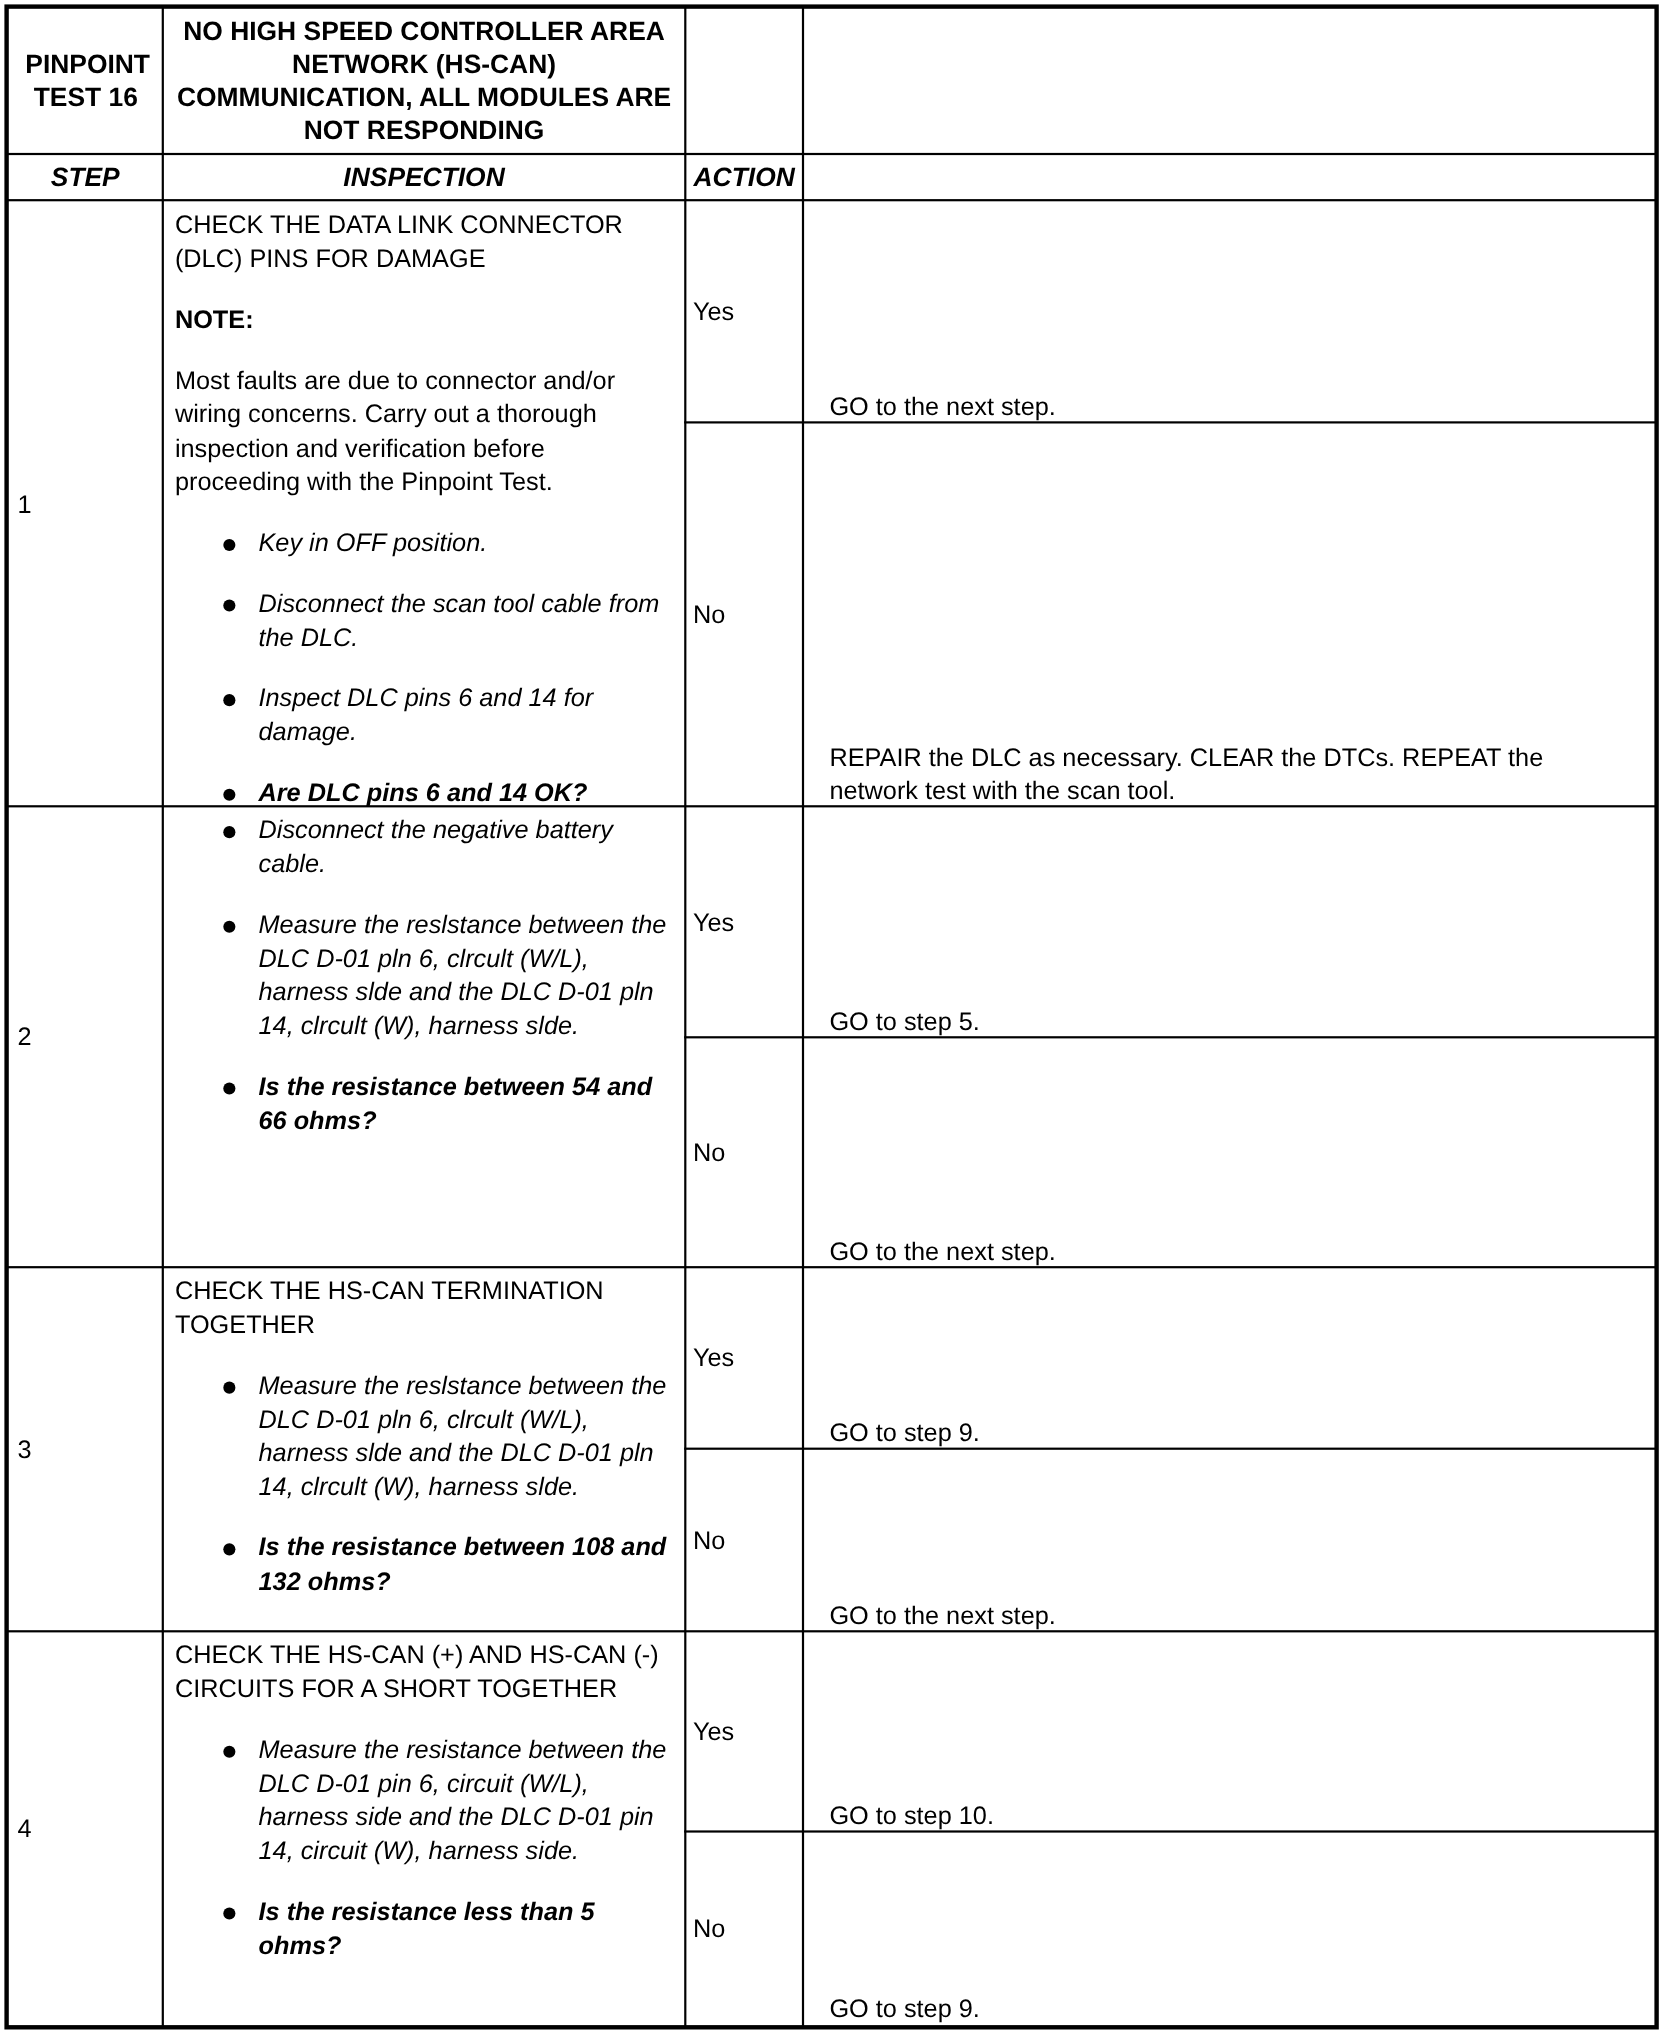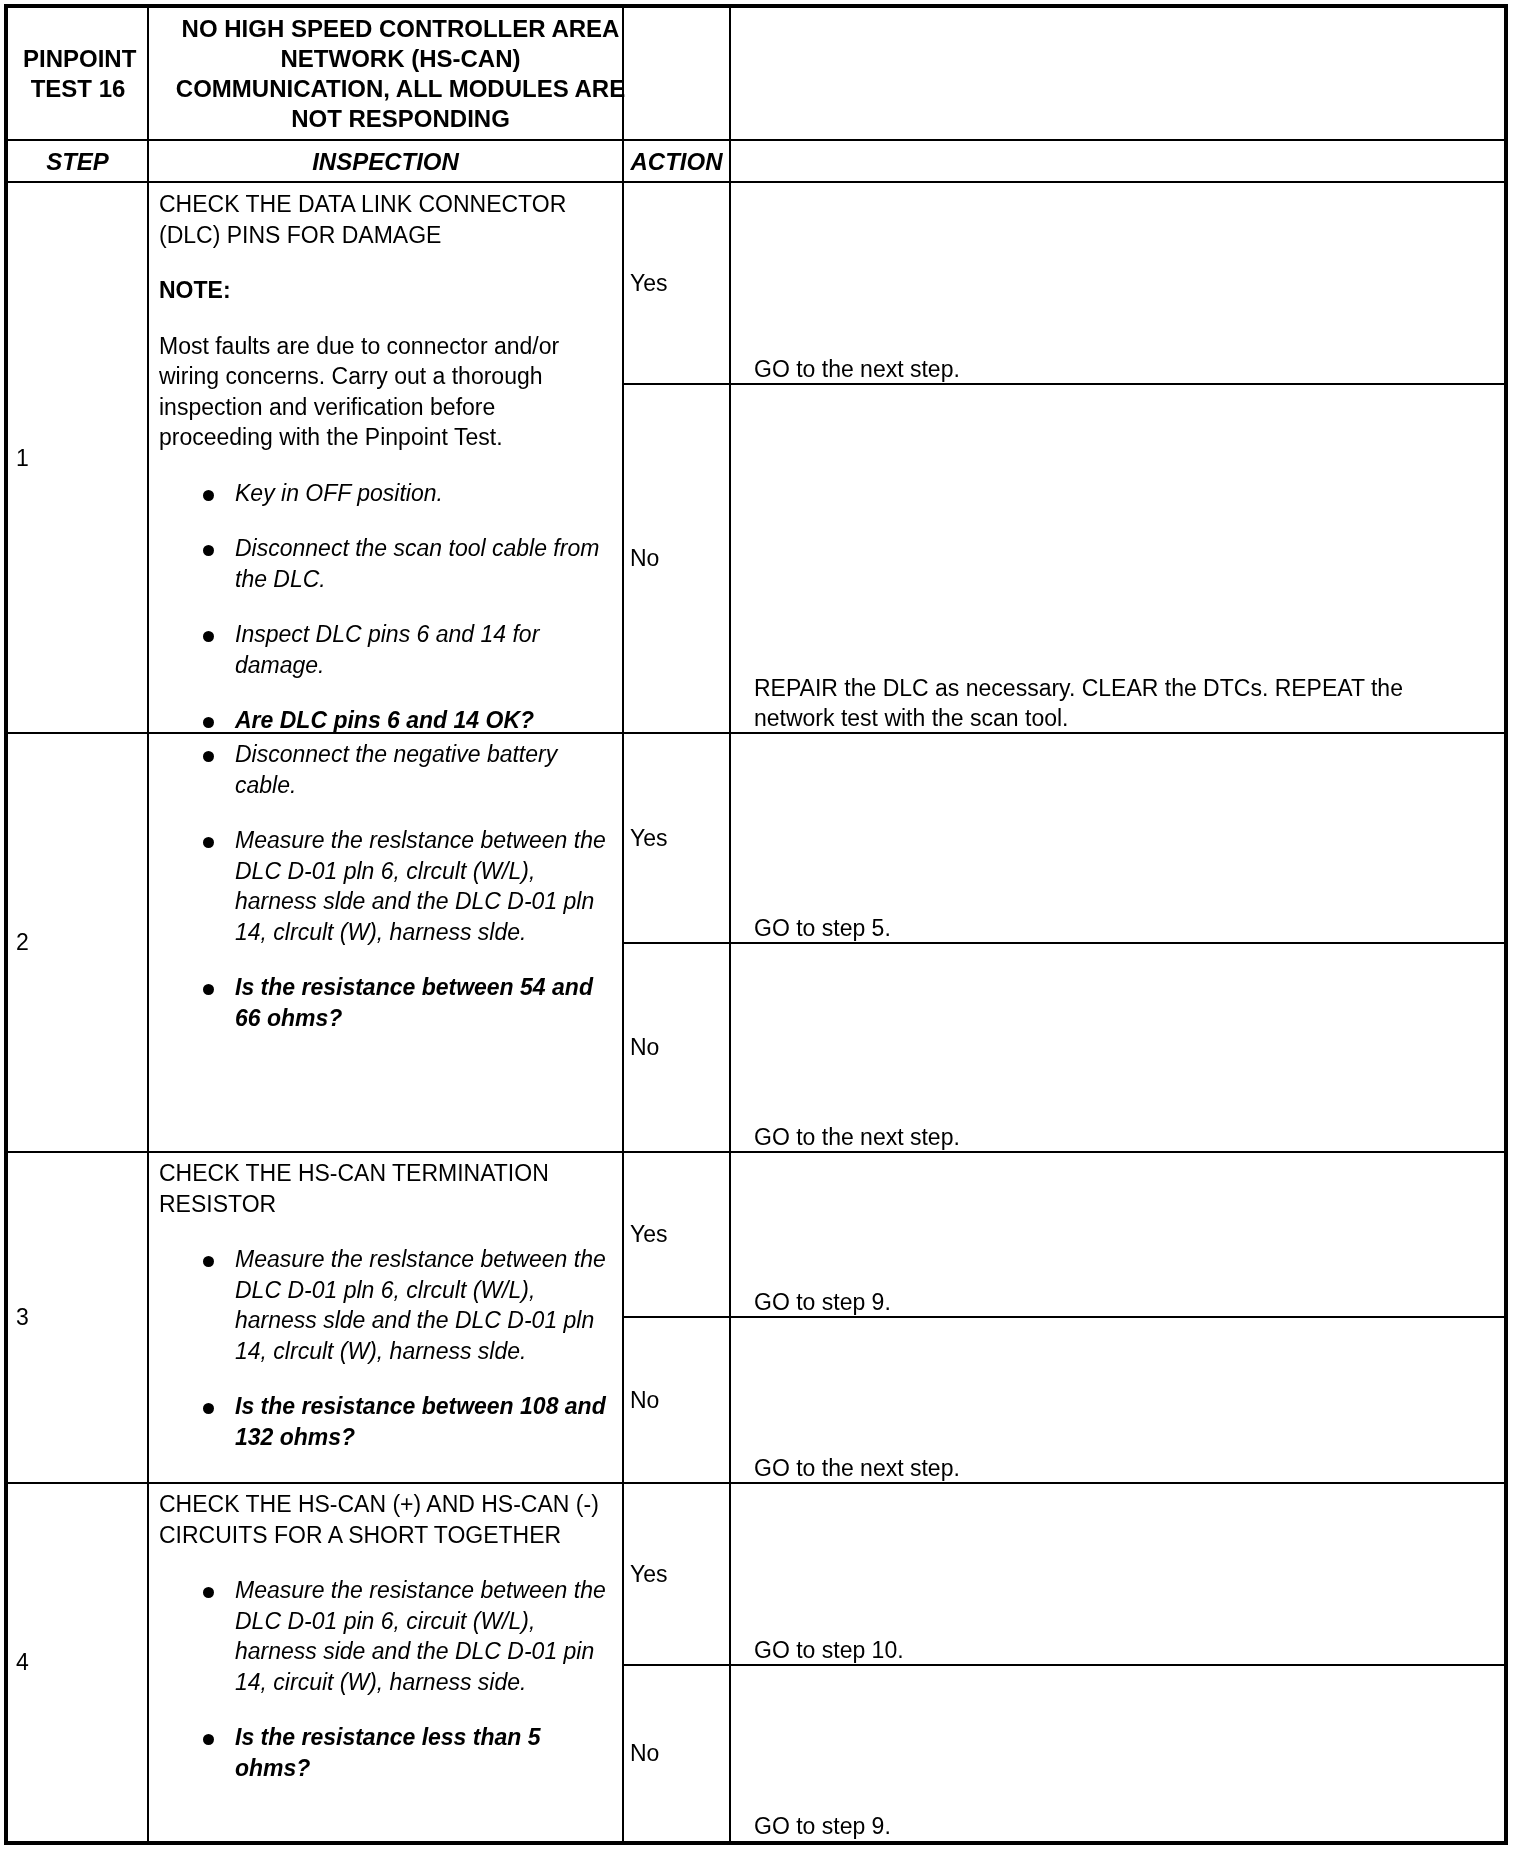--- a/index.html
+++ b/index.html
@@ -28,21 +28,21 @@
   .res { font-size: 23px; line-height: 30px; display: flex; align-items: flex-end; padding-left: 23px; padding-right: 20px; }
 </style>
 </head>
 <body>
 
 <div id="doc">
 
   <div class="cell hdr-text" style="left:8px; top:8px; width:140px; height:132px;text-align:center;">
     <span style="width:110px">PINPOINT TEST 16</span>
   </div>
-  <div class="cell hdr-text" style="left:149px; top:8px; width:473px; height:132px; padding:0 10px;margin-left:15px;">
+  <div class="cell hdr-text" style="left:149px; top:8px; width:473px; height:132px; padding:0 10px;">
     <span style="width:450px">NO HIGH SPEED CONTROLLER AREA NETWORK (HS-CAN) COMMUNICATION, ALL MODULES ARE NOT RESPONDING</span>
   </div>
   <div class="cell" style="left:624px; top:8px; width:105px; height:132px;"></div>
   <div class="cell" style="left:731px; top:8px; width:773px; height:132px;"></div>
 
   <div class="cell colhdr" style="left:8px; top:141px; width:139px; height:41px;">STEP</div>
   <div class="cell colhdr" style="left:149px; top:141px; width:473px; height:41px;border-radius:11px;">INSPECTION</div>
   <div class="cell colhdr" style="left:624px; top:141px; width:105px; height:41px;">ACTION</div>
 
   <div id="rows">
@@ -99,21 +99,21 @@
     <div class="cell res" style="left: 731px; width: 773px; top: 943px; height: 209px;">
           <span>GO to the next step.</span>
         </div>
   </div>
 
   <div class="step-row">
     <div class="cell stepnum" style="left: 8px; width: 139px; top: 1152px; height: 331px;">
           <span>3</span>
         </div>
     <div class="cell insp" style="left: 149px; width: 473px; top: 1152px; height: 331px;">
-      <p class="title">CHECK THE HS-CAN TERMINATION RESISTOR</p>
+      <p class="title">CHECK THE HS-CAN TERMINATION TOGETHER</p>
 
       <ul>
             <li><span class="bullet"></span><span>Measure the reslstance between the DLC D-01 pln 6, clrcult (W/L), harness slde and the DLC D-01 pln 14, clrcult (W), harness slde.</span></li>
             <li class="bold"><span class="bullet"></span><span>Is the resistance between 108 and 132 ohms?</span></li>
           </ul>
     </div>
     <div class="cell ans" style="left: 624px; width: 105px; top: 1152px; height: 165px;">
           <span>Yes</span>
         </div>
     <div class="cell res" style="left: 731px; width: 773px; top: 1152px; height: 165px;">

